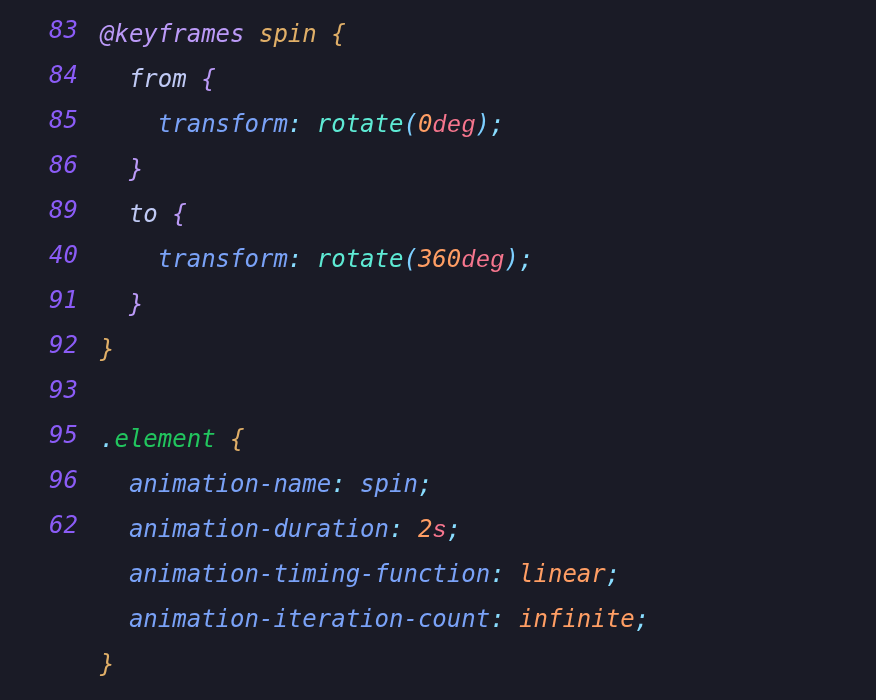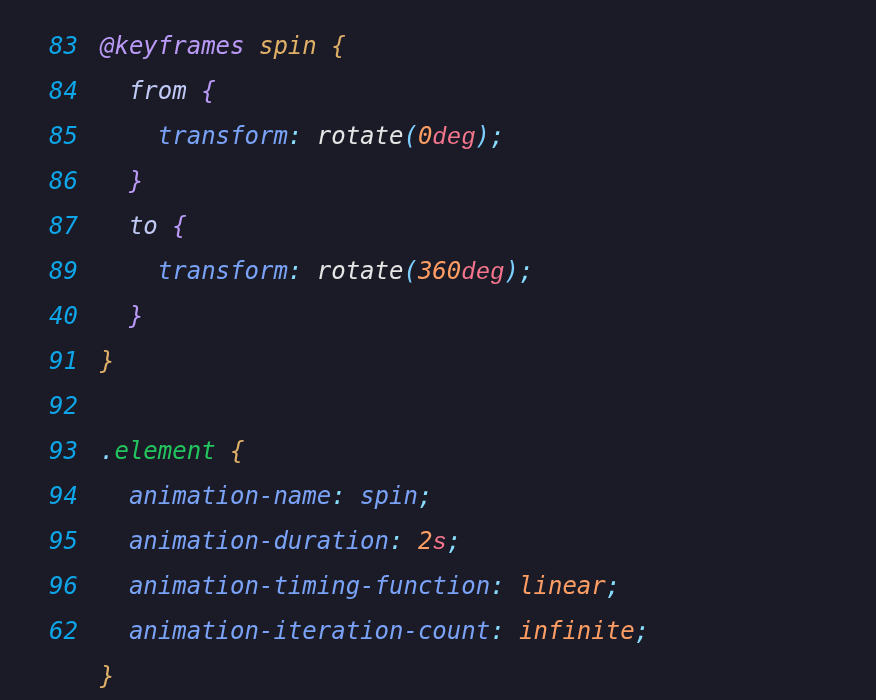--- a/index.html
+++ b/index.html
@@ -15,63 +15,61 @@
     height: 700px;
   }
   .editor {
     display: flex;
     height: 100%;
   }
   .gutter {
     width: 100px;
     text-align: right;
     padding-right: 22px;
-    color: #0ea5e9;
+    color: #8b5cf6;
     user-select: none;
     font-weight: 500;
-    padding-top: 24px;
+    padding-top: 8px;
   }
   .gutter div { height: 45px; }
   .code {
     flex: 1;
-    padding-top: 24px;
+    padding-top: 12px;
     white-space: pre;
   }
   .code .line { height: 45px; }
   .tok-atrule    { color: #bb9af7; }
   .tok-atname    { color: #e0af68; }
   .tok-brace-y   { color: #e0af68; }
   .tok-brace-p   { color: #bb9af7; }
   .tok-brace-b   { color: #7dcfff; }
   .tok-key       { color: #c0caf5; }
   .tok-prop      { color: #7aa2f7; }
-  .tok-func      { color: #e5e5e5; }
+  .tok-func      { color: #5eead4; }
   .tok-num       { color: #ff9e64; }
   .tok-unit      { color: #f7768e; font-family: Liberation Mono, monospace; }
   .tok-val       { color: #ff9e64; }
   .tok-ident     { color: #7aa2f7; }
   .tok-punc      { color: #89ddff; }
   .tok-semi      { color: #89ddff; }
   .tok-dot       { color: #89ddff; }
   .tok-class     { color: #22c55e; }
 </style>
 </head>
 <body>
 
 <div class="editor">
   <div class="gutter" id="gutter">
       <div>83</div>
       <div>84</div>
       <div>85</div>
       <div>86</div>
-      <div>87</div>
       <div>89</div>
       <div>40</div>
       <div>91</div>
       <div>92</div>
       <div>93</div>
-      <div>94</div>
       <div>95</div>
       <div>96</div>
       <div>62</div>
     </div>
   <div class="code" id="code"><div class="line"><span></span><span class="tok-atrule">@keyframes</span><span> </span><span class="tok-atname">spin</span><span> </span><span class="tok-brace-y">{</span></div><div class="line"><span>  </span><span class="tok-key">from</span><span> </span><span class="tok-brace-p">{</span></div><div class="line"><span>    </span><span class="tok-prop">transform</span><span class="tok-punc">:</span><span> </span><span class="tok-func">rotate</span><span class="tok-brace-b">(</span><span class="tok-num">0</span><span class="tok-unit">deg</span><span class="tok-brace-b">)</span><span class="tok-semi">;</span></div><div class="line"><span>  </span><span class="tok-brace-p">}</span></div><div class="line"><span>  </span><span class="tok-key">to</span><span> </span><span class="tok-brace-p">{</span></div><div class="line"><span>    </span><span class="tok-prop">transform</span><span class="tok-punc">:</span><span> </span><span class="tok-func">rotate</span><span class="tok-brace-b">(</span><span class="tok-num">360</span><span class="tok-unit">deg</span><span class="tok-brace-b">)</span><span class="tok-semi">;</span></div><div class="line"><span>  </span><span class="tok-brace-p">}</span></div><div class="line"><span></span><span class="tok-brace-y">}</span></div><div class="line"><span></span></div><div class="line"><span></span><span class="tok-dot">.</span><span class="tok-class">element</span><span> </span><span class="tok-brace-y">{</span></div><div class="line"><span>  </span><span class="tok-prop">animation-name</span><span class="tok-punc">:</span><span> </span><span class="tok-ident">spin</span><span class="tok-semi">;</span></div><div class="line"><span>  </span><span class="tok-prop">animation-duration</span><span class="tok-punc">:</span><span> </span><span class="tok-num">2</span><span class="tok-unit">s</span><span class="tok-semi">;</span></div><div class="line"><span>  </span><span class="tok-prop">animation-timing-function</span><span class="tok-punc">:</span><span> </span><span class="tok-val">linear</span><span class="tok-semi">;</span></div><div class="line"><span>  </span><span class="tok-prop">animation-iteration-count</span><span class="tok-punc">:</span><span> </span><span class="tok-val">infinite</span><span class="tok-semi">;</span></div><div class="line"><span></span><span class="tok-brace-y">}</span></div></div>
 </div>
 
 </body></html>

